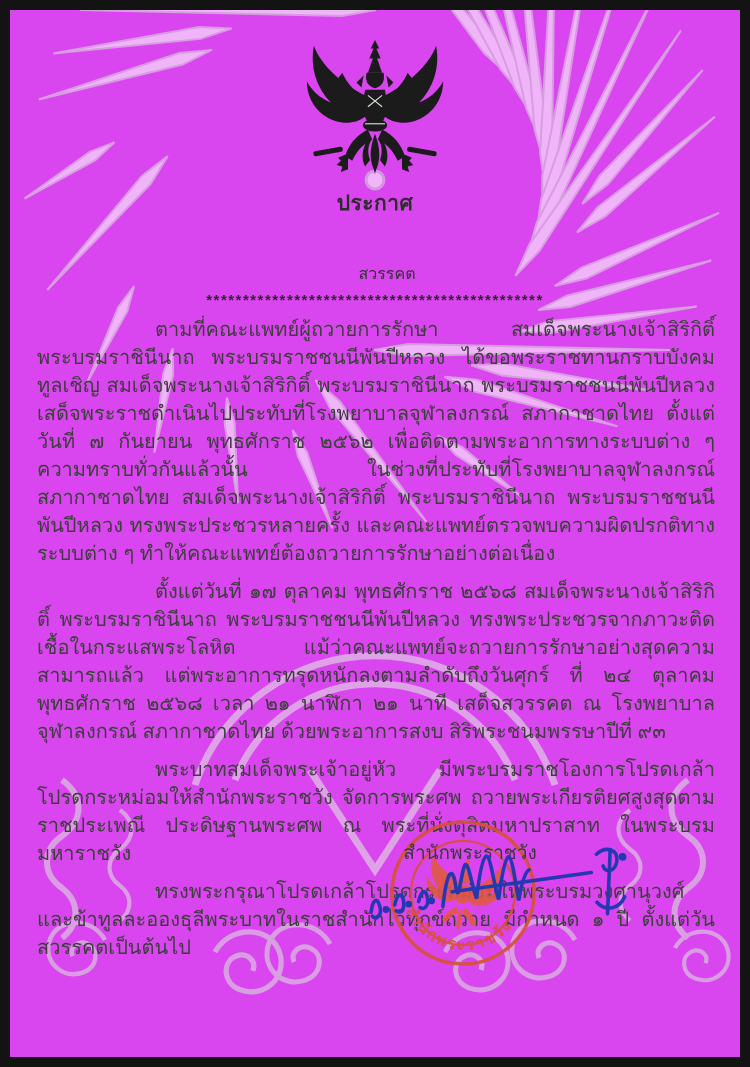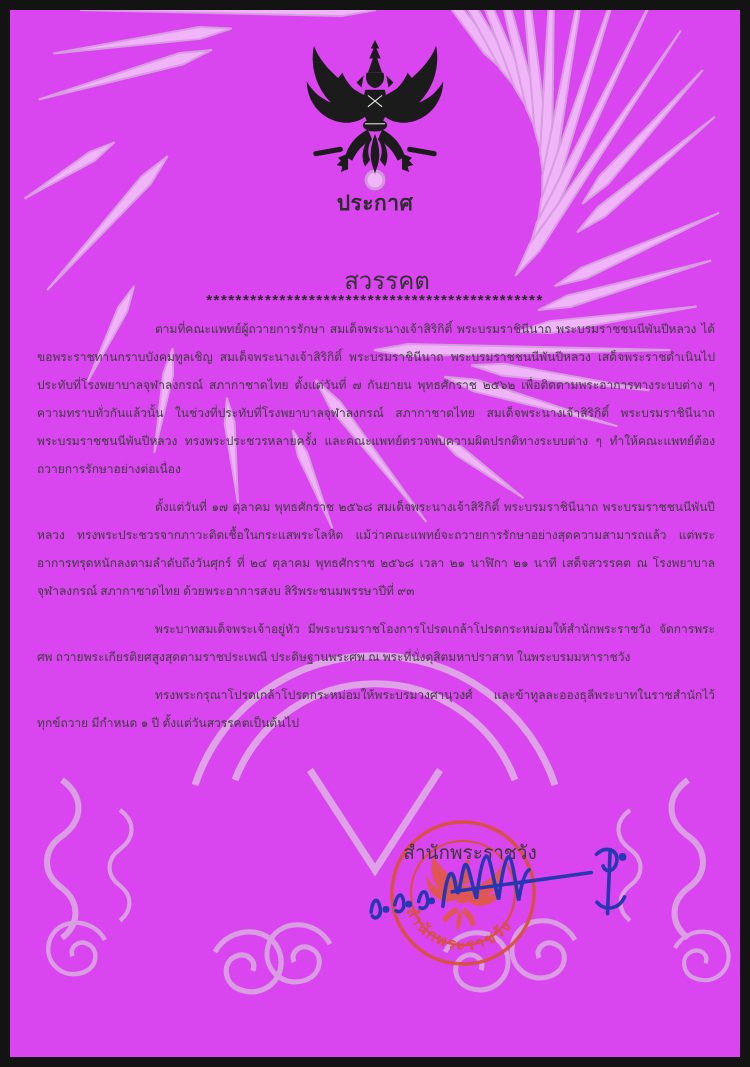--- a/index.html
+++ b/index.html
@@ -5,23 +5,23 @@
   html,body{margin:0;padding:0;background:#131313;}
   *{box-sizing:border-box;}
   .stage{position:relative;width:750px;height:1067px;background:#131313;overflow:hidden;
          font-family:"Liberation Sans","DejaVu Sans",sans-serif;}
   .page{position:absolute;left:10px;top:10px;width:730px;height:1047px;background:#d946ef;overflow:hidden;}
   .wm{position:absolute;left:0;top:0;width:730px;height:1047px;opacity:.6;}
   .garuda{position:absolute;left:50%;top:30px;transform:translateX(-50%);width:168px;height:142px;}
   .t-center{position:absolute;left:0;width:730px;text-align:center;color:#2d2d2d;}
   .title{top:176px;font-size:21px;font-weight:bold;letter-spacing:.5px;}
   .subject{top:213px;font-size:20px;color:#333;}
-  .subject2{top:251px;font-size:24px;color:#333;padding-left:24px;}
+  .subject2{top:251px;font-size:16px;color:#333;padding-left:24px;}
   .divider{top:281px;font-size:15px;font-weight:bold;letter-spacing:1.5px;color:#2b2b2b;}
-  .bodytext{position:absolute;left:27px;top:305px;width:678px;font-size:12px;line-height:28px;
+  .bodytext{position:absolute;left:27px;top:305px;width:678px;font-size:20px;line-height:28px;
             color:#3e3e3e;text-align:justify;}
   .bodytext p{margin:0 0 10px 0;text-indent:118px;}
   .sig-office{position:absolute;left:350px;top:827px;width:220px;text-align:center;
               font-size:19px;color:#3a3a3a;z-index:3;}
   .seal{position:absolute;left:373px;top:799px;width:160px;height:168px;z-index:2;}
   .autograph{position:absolute;left:350px;top:823px;width:292px;height:108px;z-index:5;}
   .sig-date{position:absolute;left:330px;top:898px;width:240px;text-align:center;
             font-size:19px;color:#3a3a3a;z-index:3;}
 </style>
 </head>

